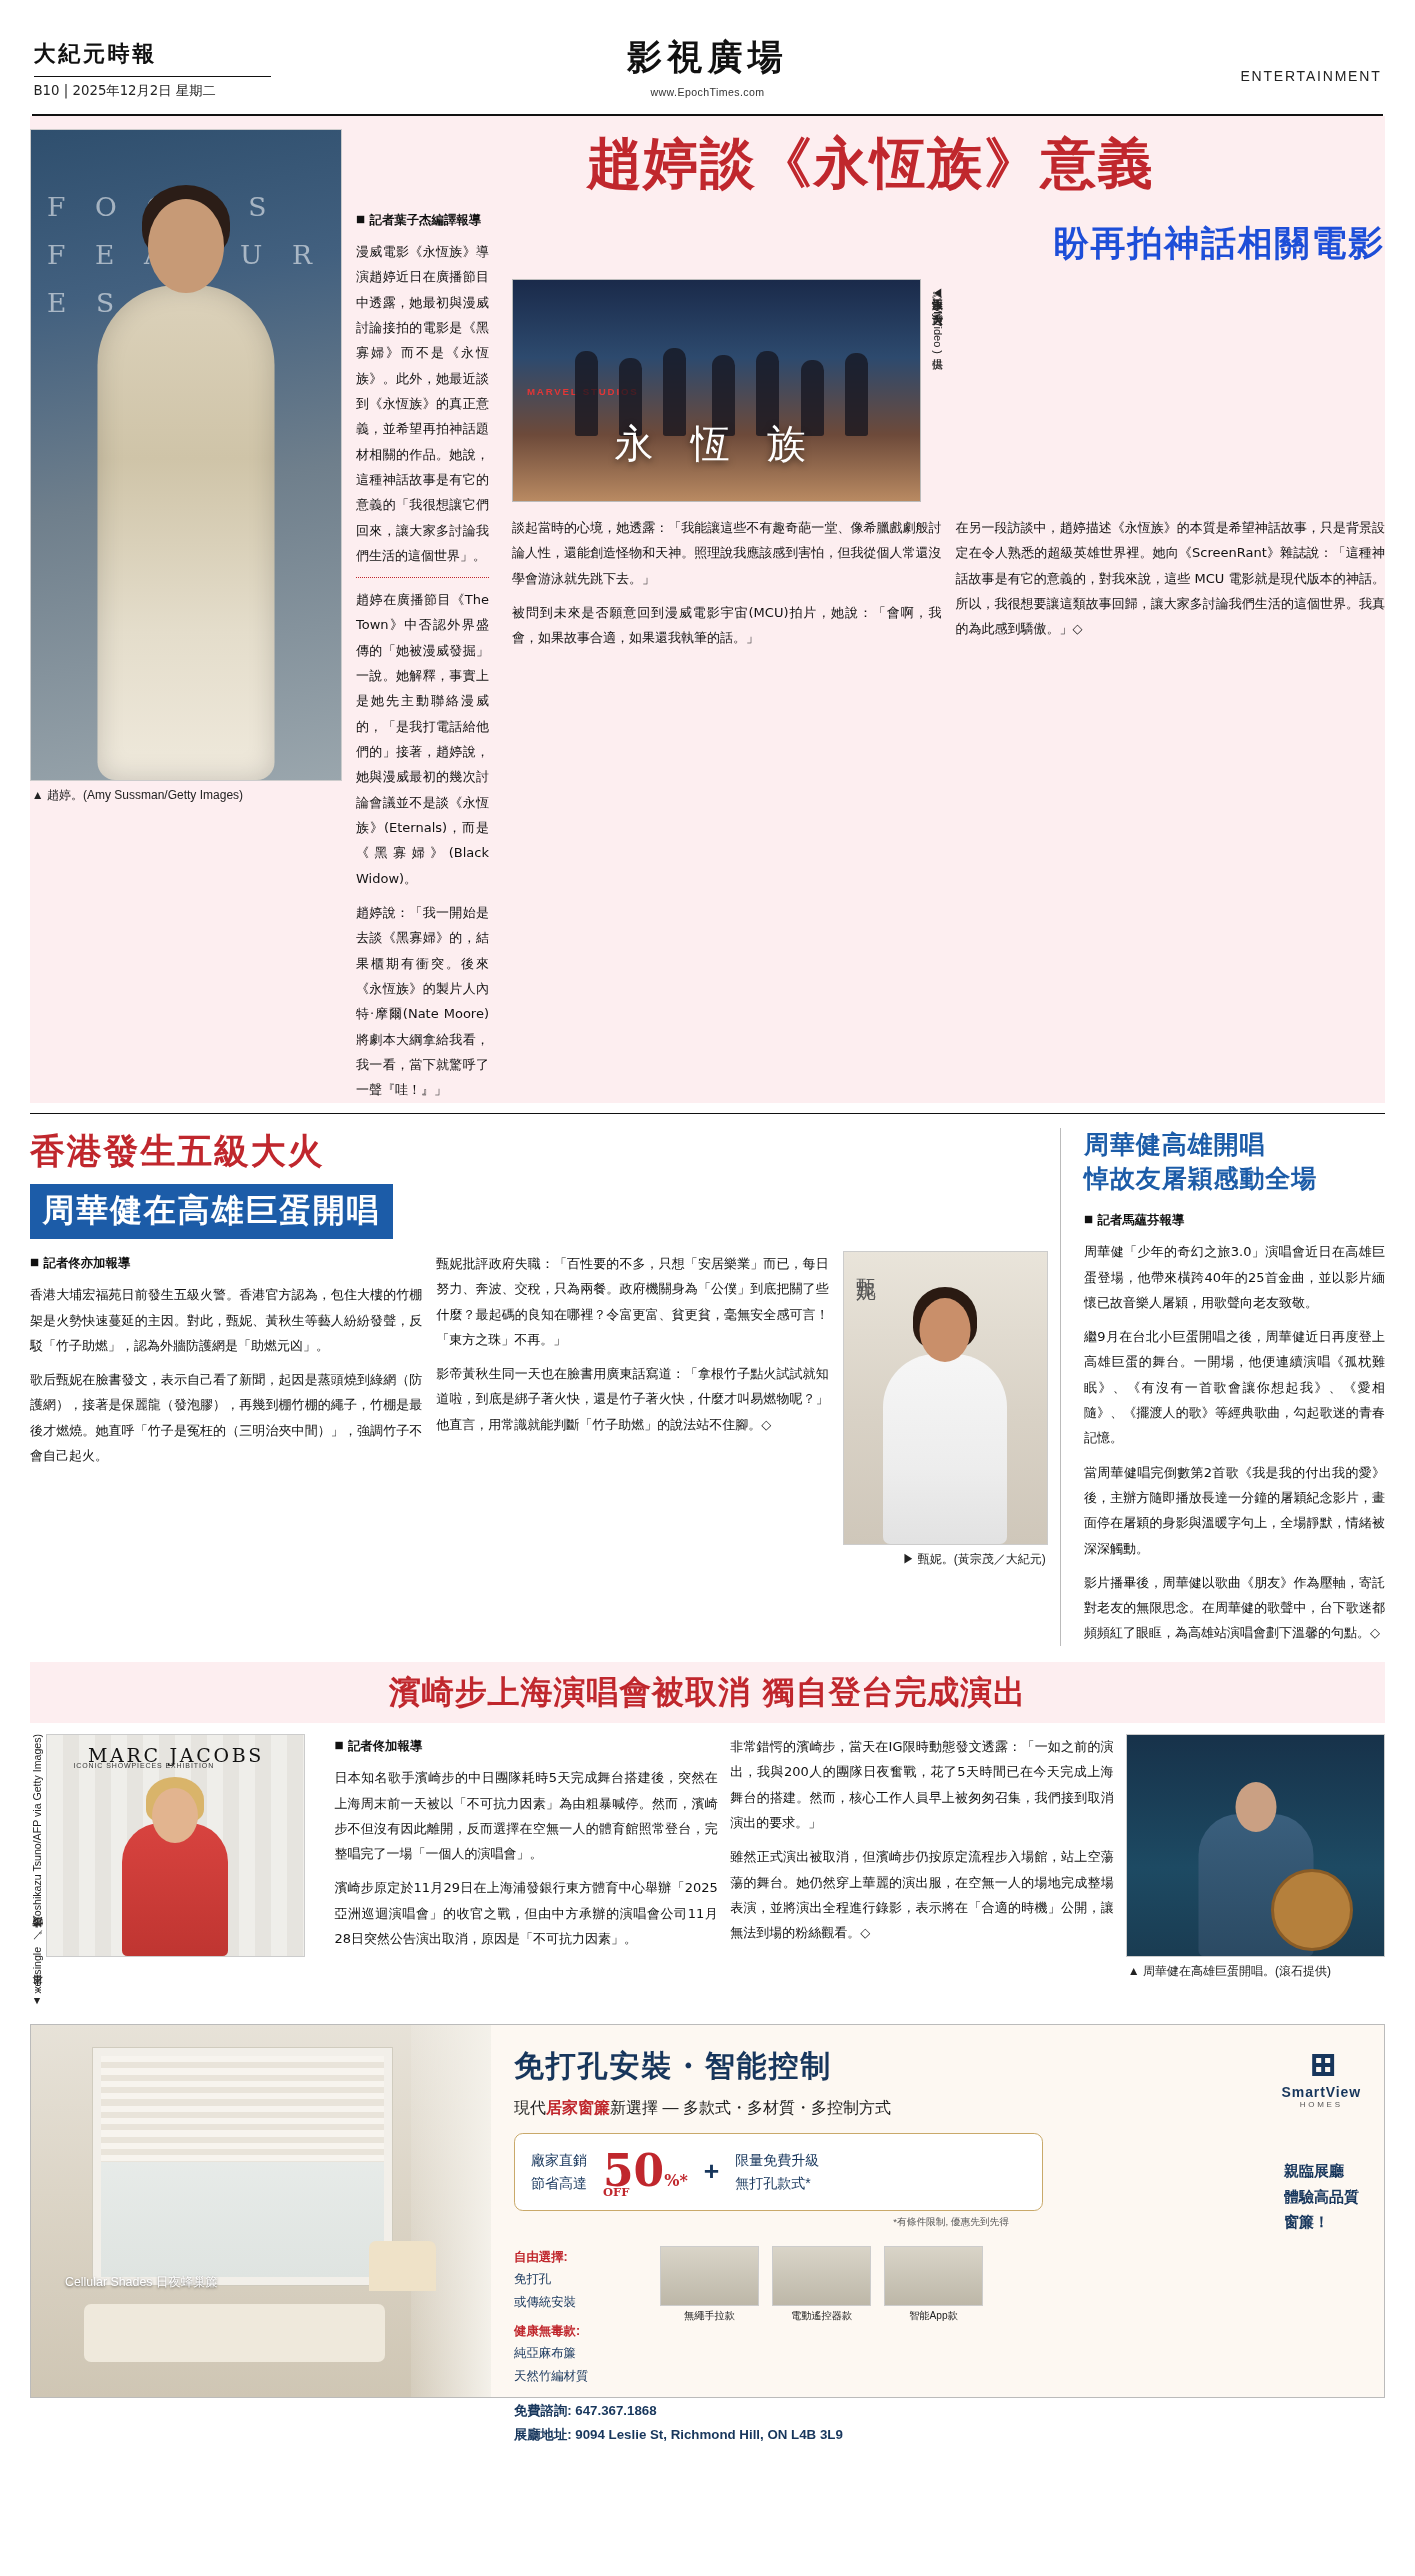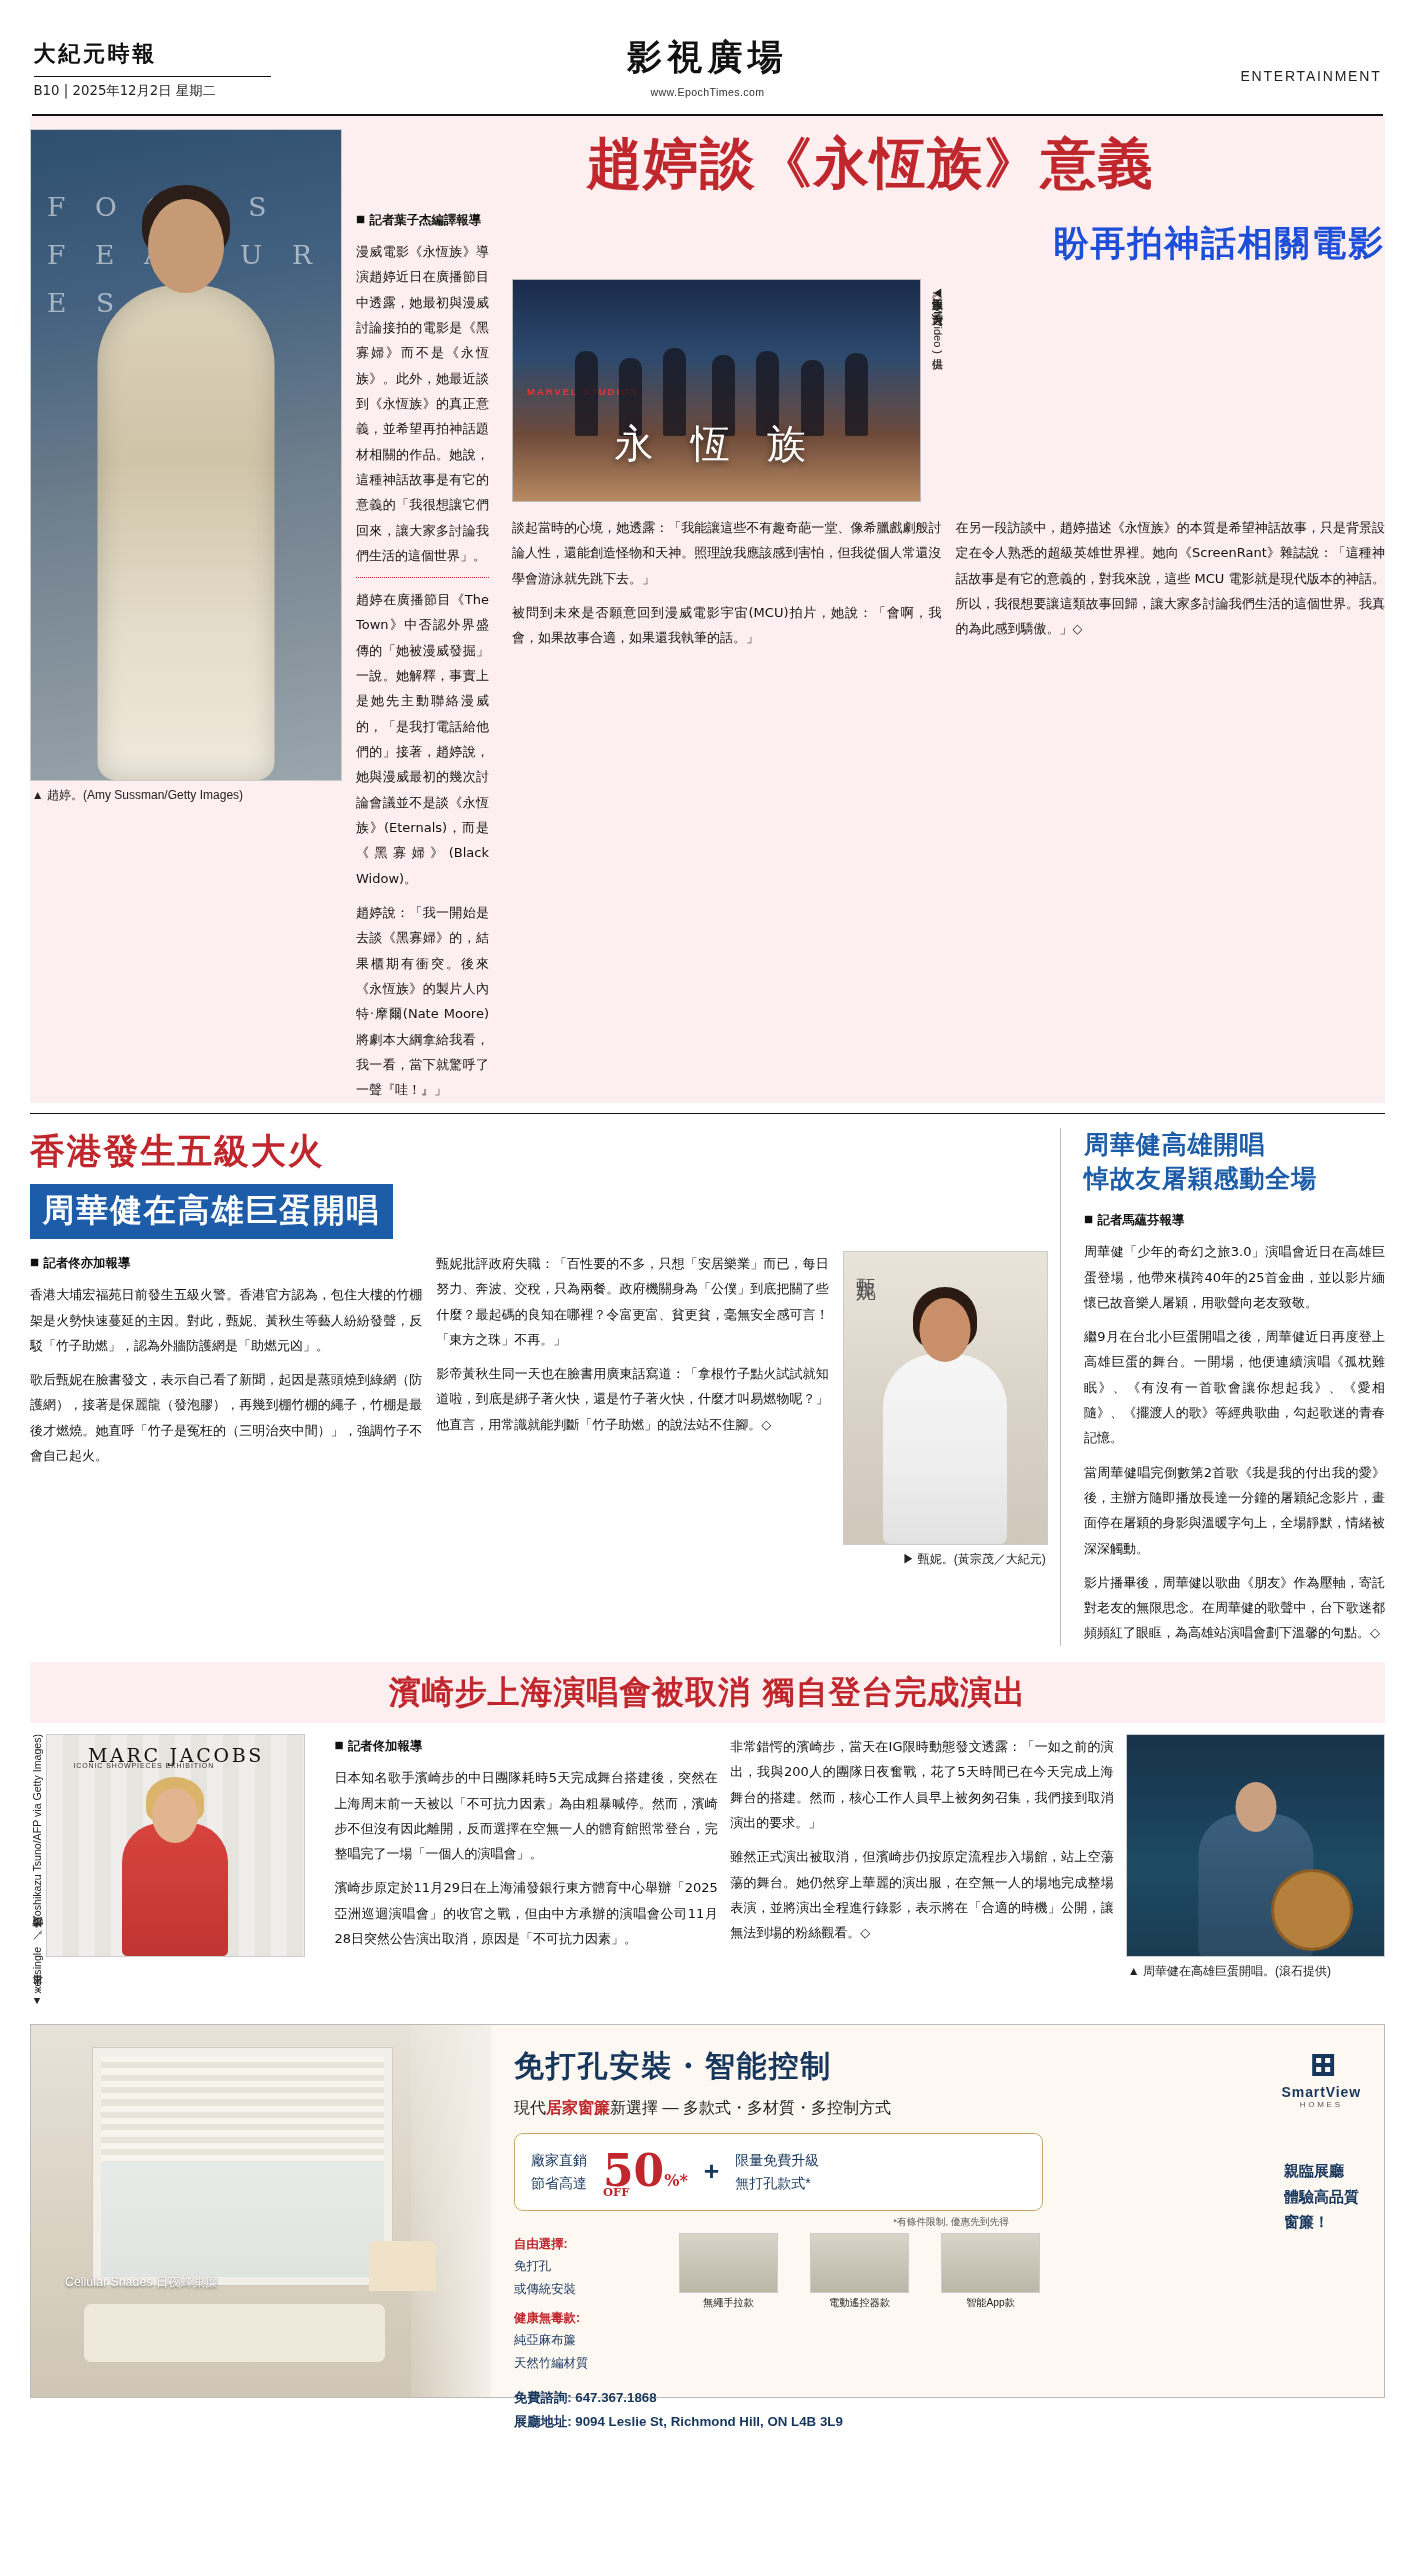--- a/index.html
+++ b/index.html
@@ -113,21 +113,21 @@
   .ad-logo-sub{font-size:8px;color:#555;letter-spacing:2.7px;}
   .ad-offer{margin-top:14px;border:1.8px solid #c9a96a;border-radius:8.8px;padding:10.6px 16px;display:flex;
     align-items:center;gap:16px;width:495px;background:#fff;}
   .ad-offer-left{font-size:14px;color:#17365c;line-height:1.6;}
   .ad-pct{font-size:44px;font-weight:bold;color:#c0272d;font-family:"DejaVu Serif",serif;}
   .ad-pct small{font-size:16px;}
   .ad-plus{font-size:26.5px;color:#17365c;font-weight:bold;}
   .ad-free{font-size:14px;color:#17365c;line-height:1.6;}
   .ad-side{position:absolute;right:25px;top:133px;font-size:15px;color:#17365c;line-height:1.7;font-weight:bold;}
   .ad-note{font-size:9.7px;color:#555;margin-top:5.3px;width:495px;text-align:right;}
-  .ad-feats{display:flex;gap:32px;margin-top:4px;}
+  .ad-feats{display:flex;gap:13px;margin-top:17px;}
   .ad-featcol{font-size:12.4px;color:#17365c;line-height:1.8;width:133px;}
   .ad-featcol b{color:#c0272d;}
   .ad-thumb{width:99px;}
   .ad-thumb .box{height:58px;border:0.9px solid #ccc;background:linear-gradient(180deg,#d9d4c8,#bdb7a8);}
   .ad-thumb .lbl{font-size:10.2px;text-align:center;margin-top:3.5px;color:#222;}
   .ad-contact{margin-top:12.4px;font-size:13.3px;color:#17365c;font-weight:bold;line-height:1.8;}
   .vc-left{writing-mode:vertical-rl;transform:rotate(180deg);font-size:10.6px;color:#222;line-height:1.5;}
   .hdiv{border-top:0.9px solid #111;margin:10.6px 0;}
 </style>
 </head>

